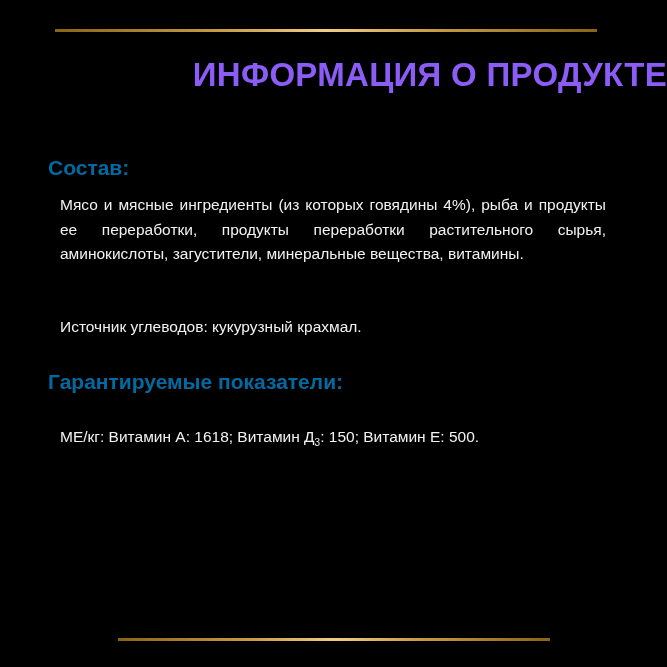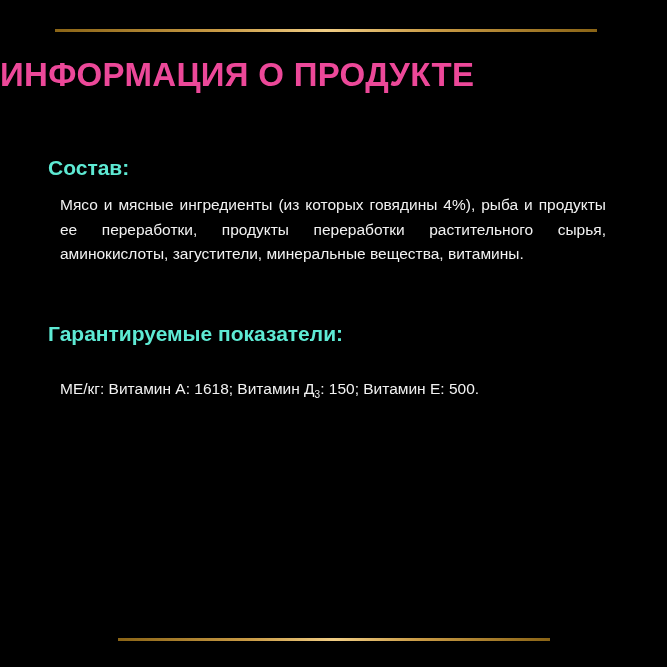--- a/index.html
+++ b/index.html
@@ -2,41 +2,42 @@
 <html><head>
 <meta charset="utf-8">
 <style>
   html, body { margin:0; padding:0; }
   body { width:667px; height:667px; background:#000; position:relative; overflow:hidden;
          font-family:"Liberation Sans", "DejaVu Sans", sans-serif; color:#fff; }
   .gold-line { position:absolute; height:3px;
     background:linear-gradient(90deg,#8a6416 0%,#c89a45 30%,#f0cd85 50%,#c89a45 70%,#8a6416 100%); }
   .line-top { left:55px; top:29px; width:542px; }
   .line-bottom { left:118px; top:638px; width:432px; }
-  .title { position:absolute; left:0; width:667px; top:56px; text-align:left;
-    font-size:33px; font-weight:bold; letter-spacing:0.3px; color:#ec4899; }
+  .title { position:absolute; left:0; width:667px; top:56px; text-align:right;
+    font-size:33px; font-weight:bold; letter-spacing:0.3px; color:#8b5cf6; }
   .content { position:absolute; left:48px; width:570px; top:155px; }
-  .section-title { color:#5eead4; font-size:21px; font-weight:bold; line-height:26px; margin:0; }
+  .section-title { color:#0369a1; font-size:21px; font-weight:bold; line-height:26px; margin:0; }
   .para { font-size:15.5px; line-height:24.5px; color:#f2f2f2; text-align:justify; margin:12px; }
   .para.last { text-align-last:left; }
   .gap { height:24px; }
   .gap-sm { height:18px; }
   .sub { font-size:10px; vertical-align:-4px; }
 </style>
 </head>
 <body>
 
 <div class="gold-line line-top"></div>
 
 <div class="title">ИНФОРМАЦИЯ О ПРОДУКТЕ</div>
 
 <div class="content">
   <div class="section-title">Состав:</div>
   <p class="para last">Мясо и мясные ингредиенты (из которых говядины 4%), рыба и продукты ее переработки, продукты переработки растительного сырья, аминокислоты, загустители, минеральные вещества, витамины.</p>
   <div class="gap"></div>
+  <p class="para">Источник углеводов: кукурузный крахмал.</p>
   <div class="gap-sm"></div>
 
   <div class="section-title">Гарантируемые показатели:</div>
   <div class="gap-sm"></div>
 
   <p class="para"><span>МЕ/кг: Витамин А: 1618; Витамин Д</span><span class="sub">3</span><span>: 150; Витамин Е: 500.</span></p>
 </div>
 
 <div class="gold-line line-bottom"></div>
 

